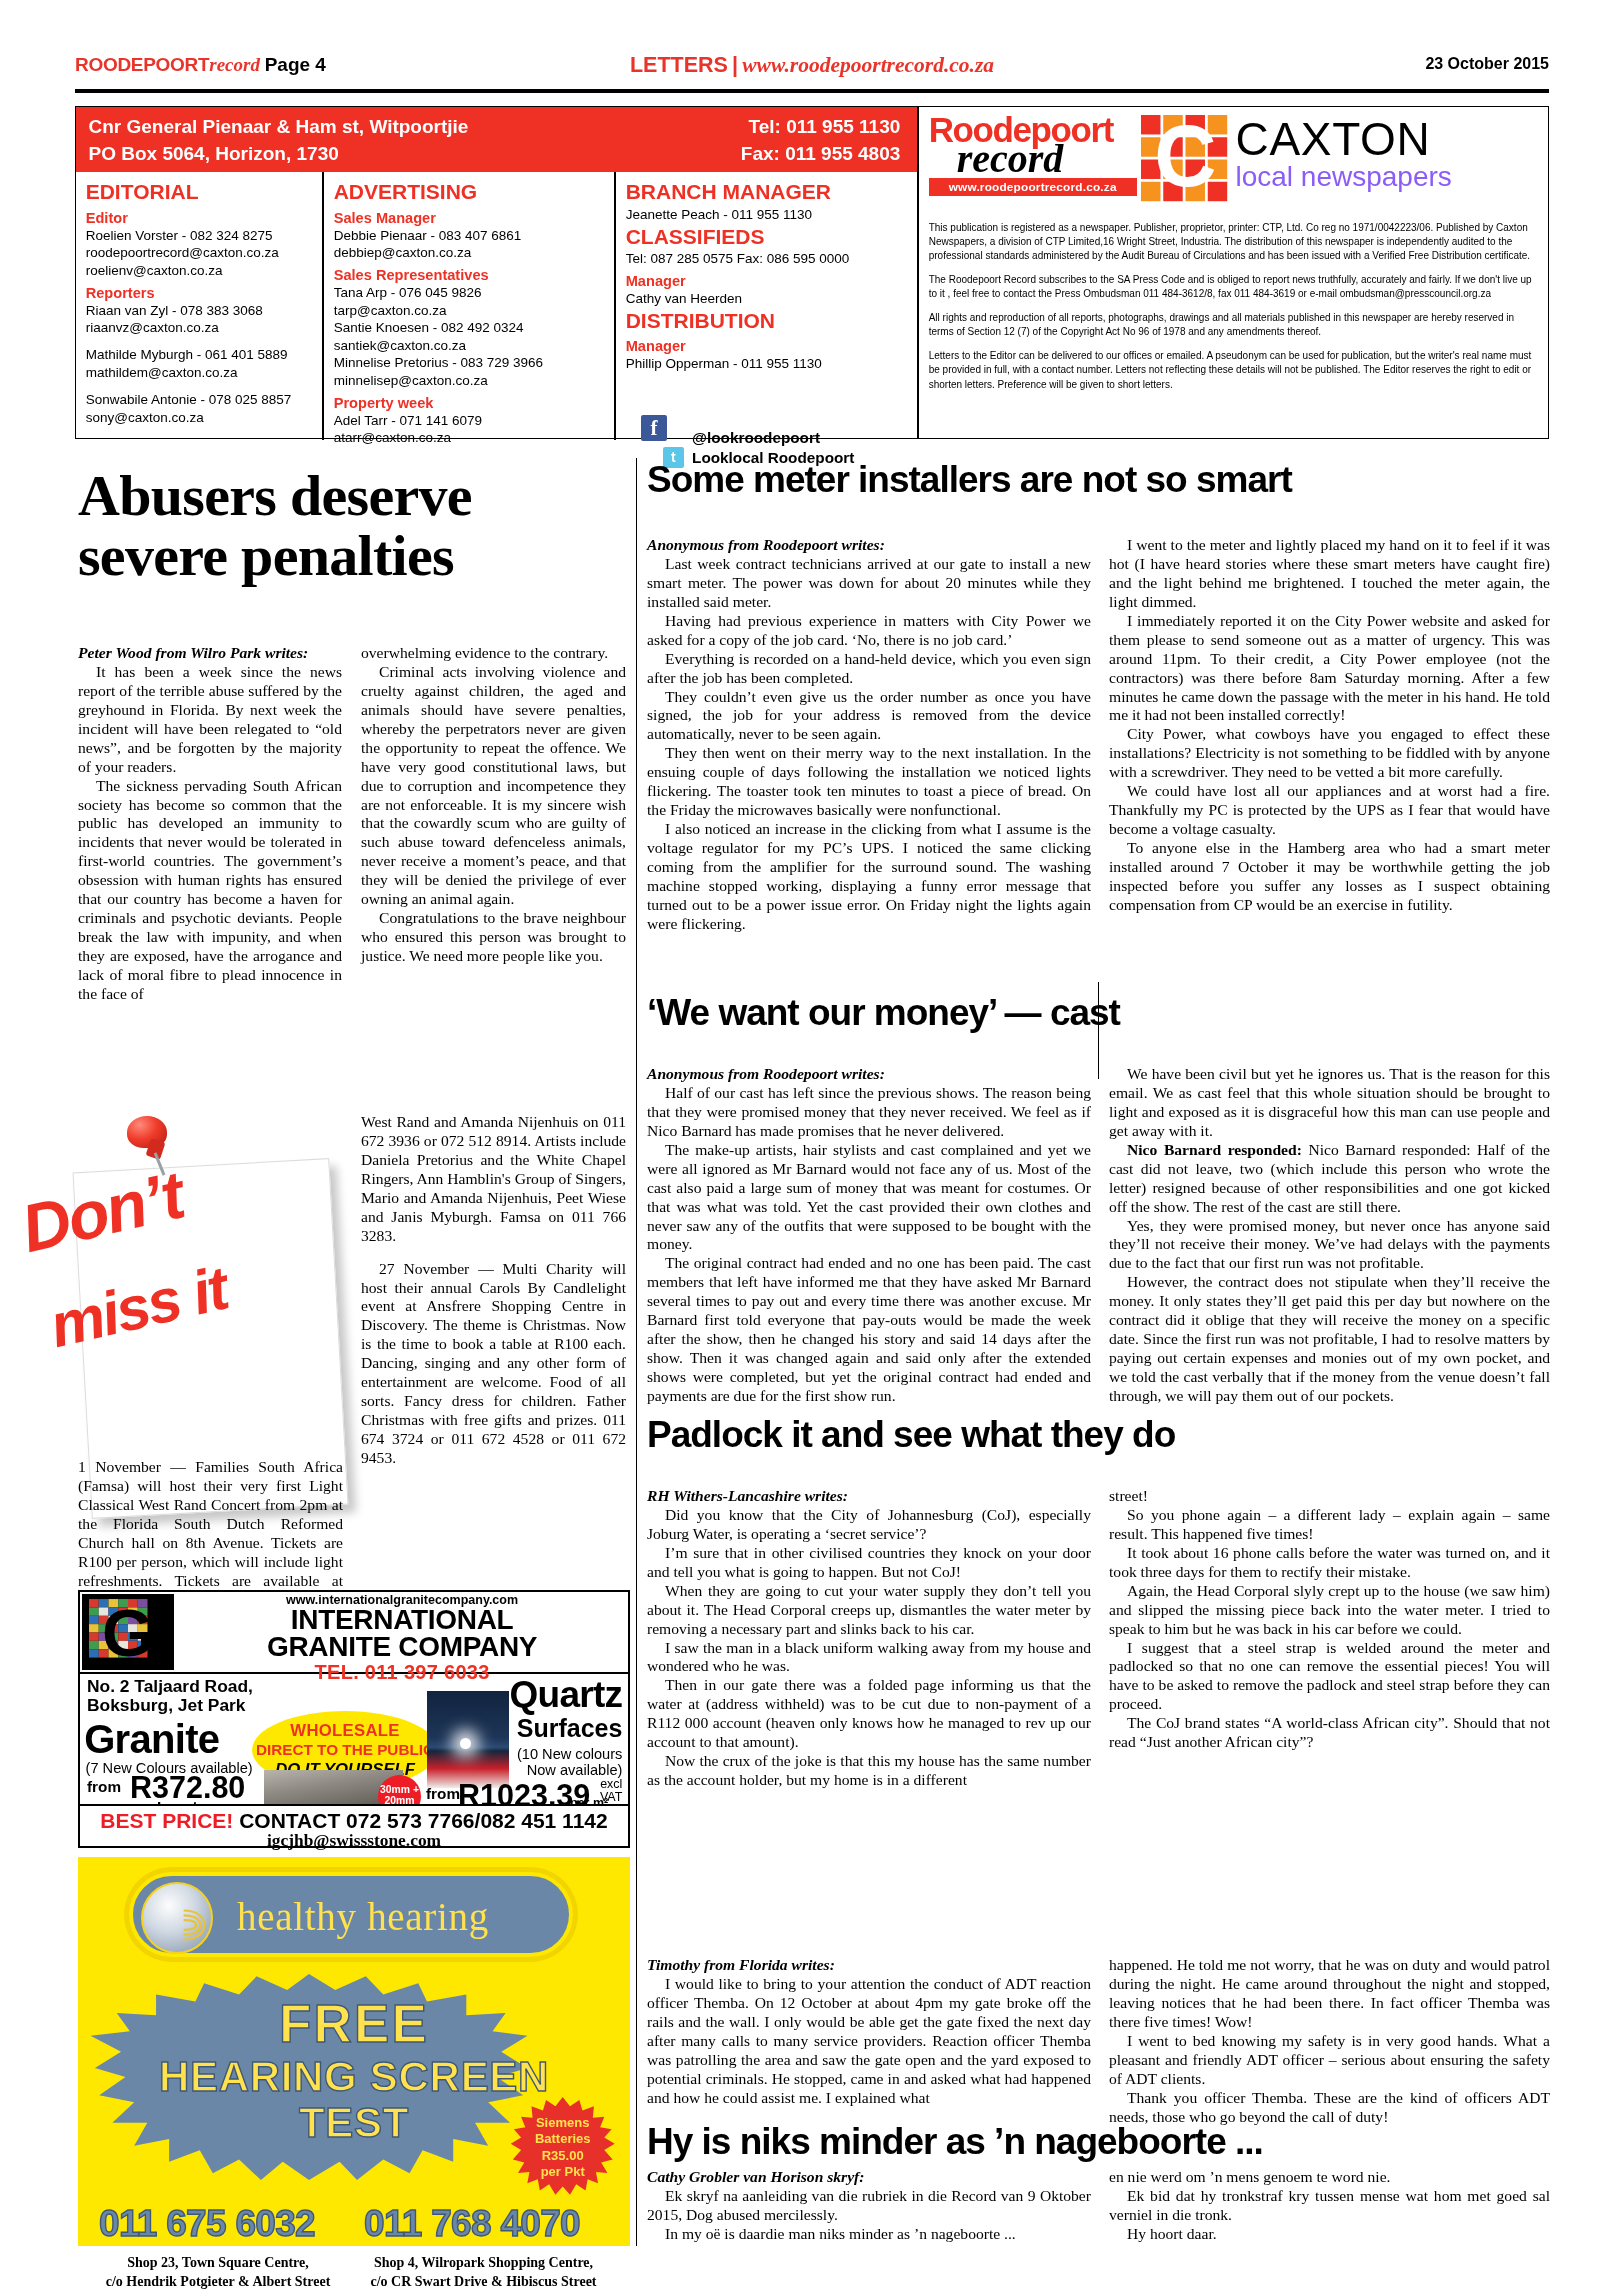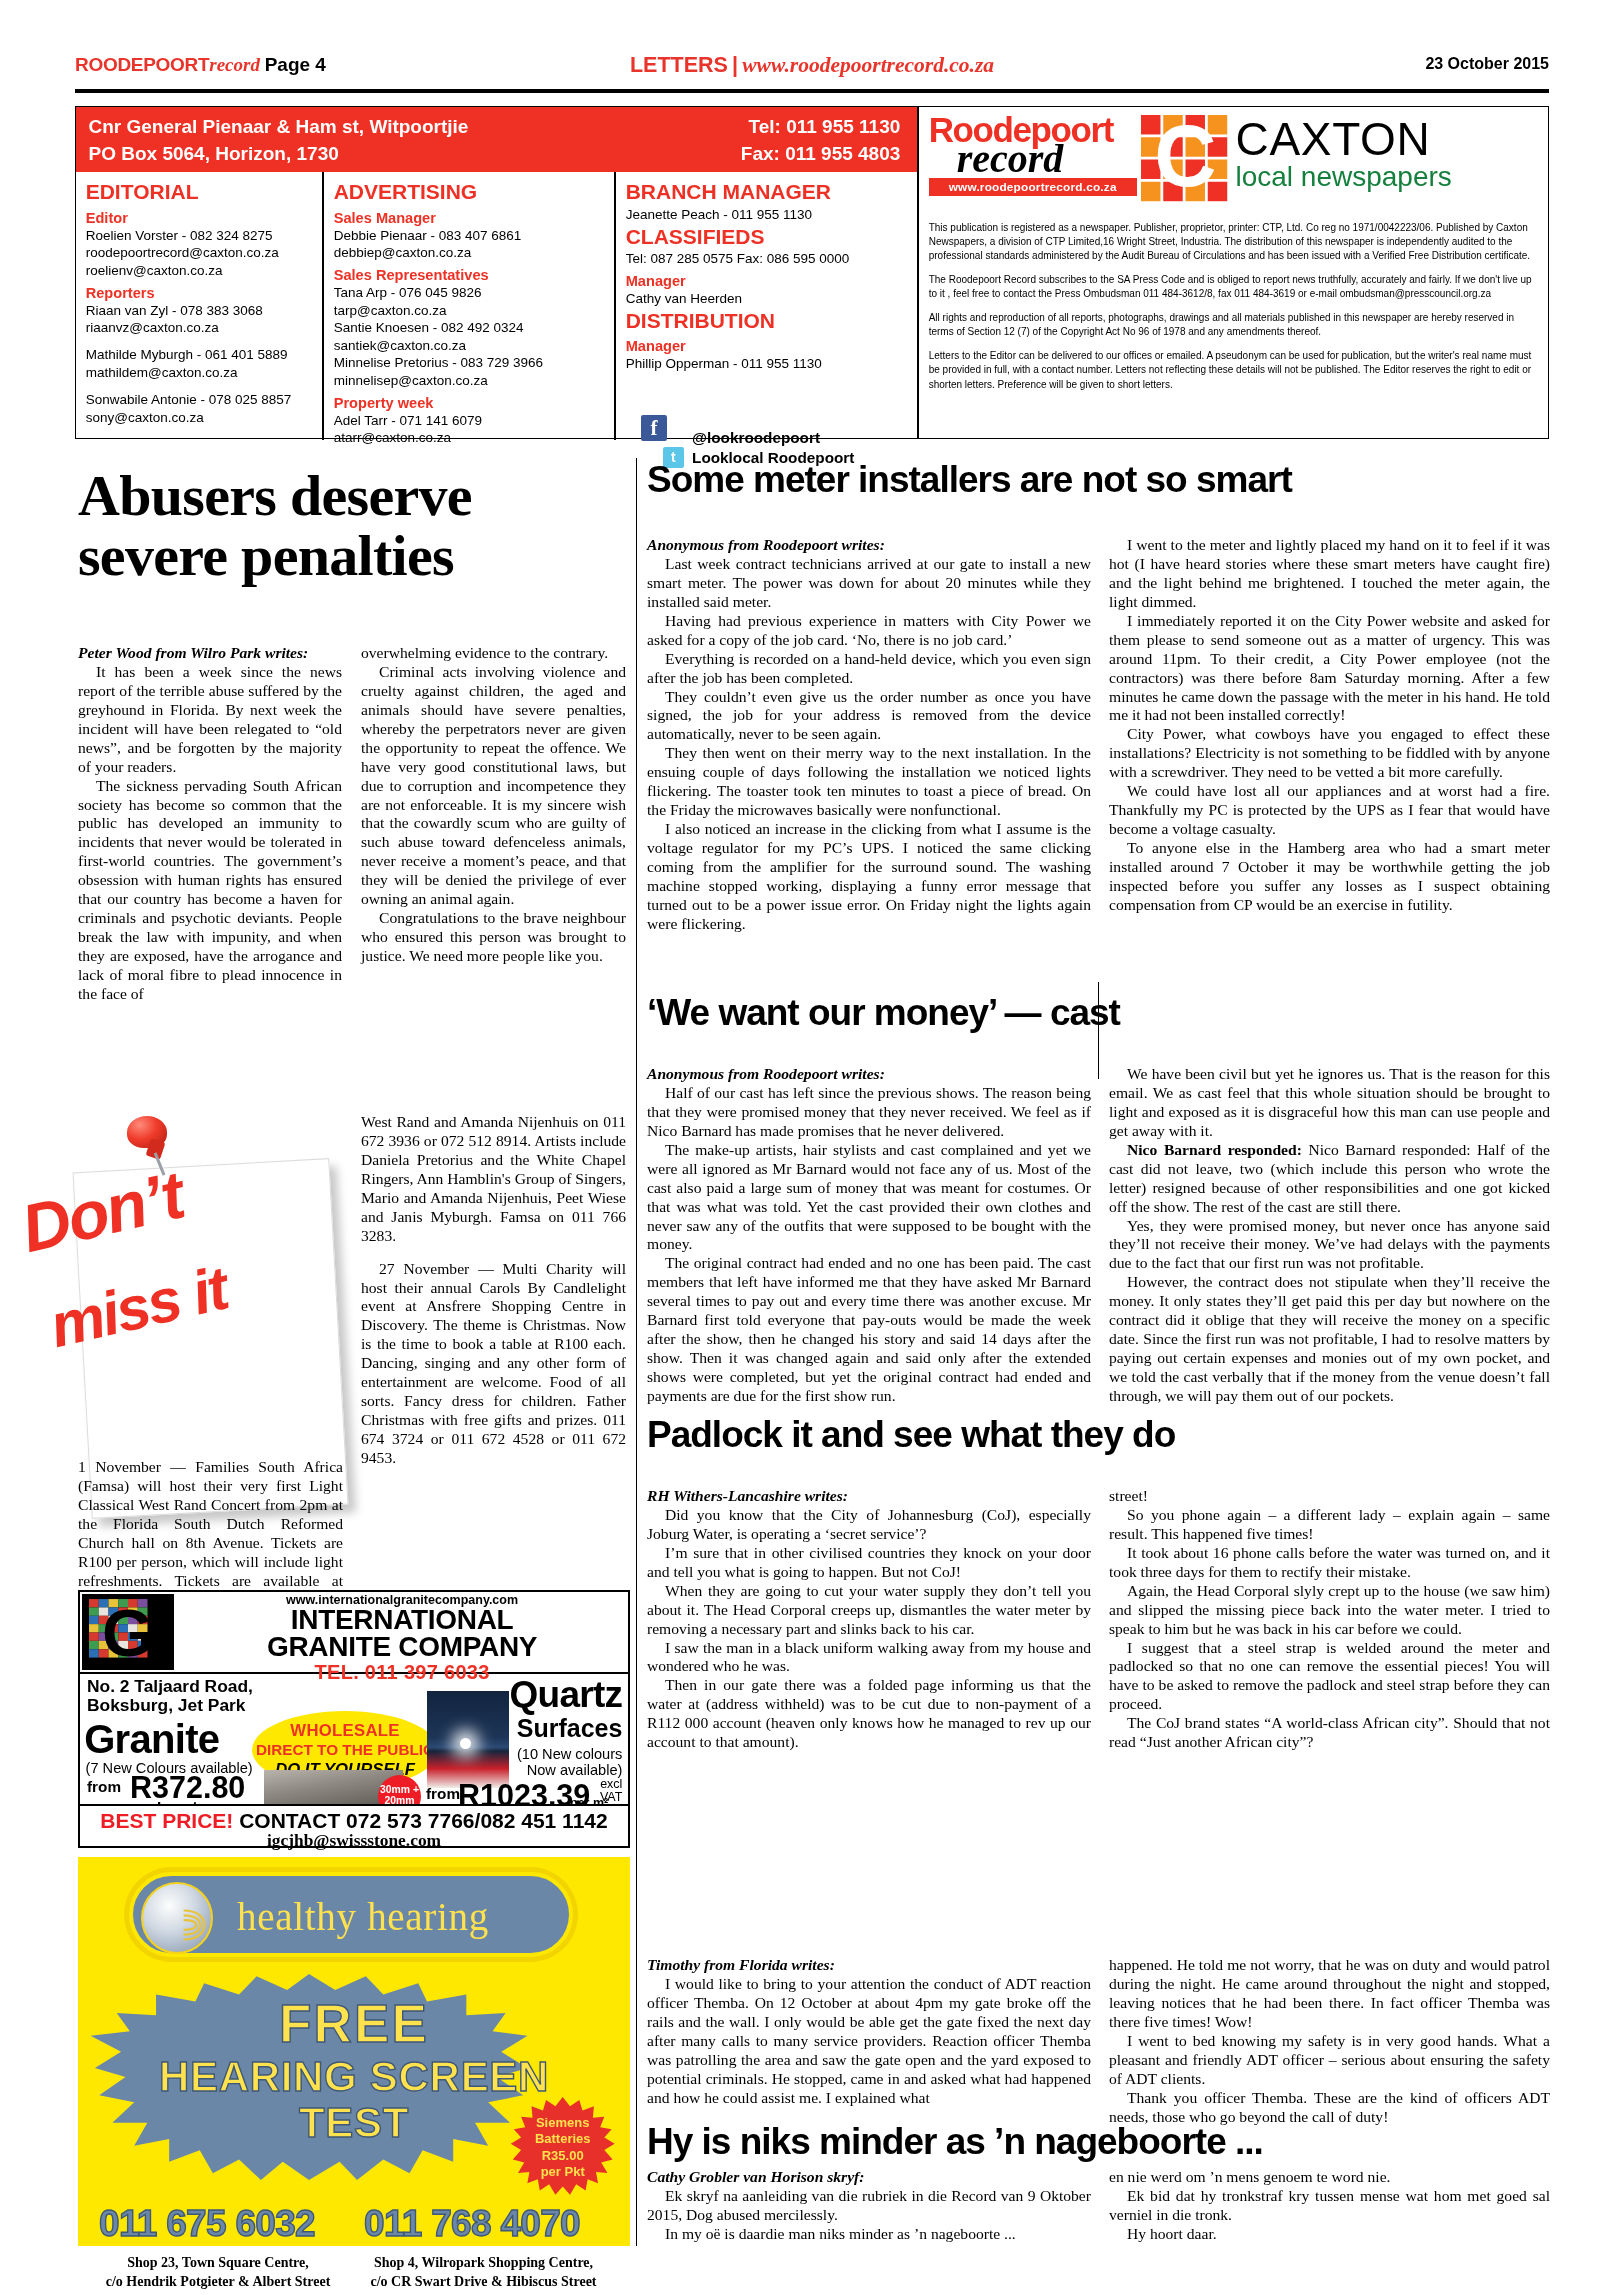--- a/index.html
+++ b/index.html
@@ -47,21 +47,21 @@
 
   .mh-right { width:628px; position:relative; padding:5.6px 7px 0 9.7px; }
   .logos { display:flex; align-items:flex-start; height:104px; }
   .rr-logo { width:208px; position:relative; }
   .rr-name { color:#ee3124; font-family:"Liberation Sans", sans-serif; font-weight:bold; font-size:35px; letter-spacing:-1.4px; line-height:0.95; }
   .rr-record { font-family:"Liberation Serif", serif; font-style:italic; font-weight:bold; font-size:40px; line-height:0.8; margin-left:28px; margin-top:-2.8px;}
   .rr-url { background:#ee3124; color:#fff; font-family:"Liberation Sans", sans-serif; font-weight:bold; font-size:11.8px; text-align:center; padding:2.1px 0; margin-top:2.8px; letter-spacing:0.2px;}
   .cax-mark { width:89px; height:89px; position:relative; margin:2.8px 5.6px 0 4.2px; flex:none;}
   .cax-text { padding-top:5.6px; }
   .cax-name { font-family:"Liberation Sans", sans-serif; font-weight:normal; font-size:46px; letter-spacing:0.7px; line-height:0.95; }
-  .cax-sub { font-family:"Liberation Sans", sans-serif; color:#15803d; font-size:28px; line-height:1; margin-top:1.4px;}
+  .cax-sub { font-family:"Liberation Sans", sans-serif; color:#8b5cf6; font-size:28px; line-height:1; margin-top:1.4px;}
   .legal { font-family:"Liberation Sans", sans-serif; font-size:10px; line-height:1.42; margin-top:4.2px; }
   .legal p { margin:0 0 9.7px 0; }
 
   
   .colrule { position:absolute; width:1.4px; background:#000; }
 
   .bigheadline {
     position:absolute; left:78px; top:466px; width:548px;
     font-family:"Liberation Serif", serif; font-weight:bold;
     font-size:58px; line-height:1.04; letter-spacing:-0.7px;
@@ -500,20 +500,21 @@
   </div>
 
   <div class="secheadline" style="left:647px; top:1416px; width:902px;">Padlock it and see what they do</div>
   <div class="body-col" style="left:647px; top:1487px; width:444px;">
     <p class="bl">RH Withers-Lancashire writes:</p>
     <p>Did you know that the City of Johannesburg (CoJ), especially Joburg Water, is operating a ‘secret service’?</p>
     <p>I’m sure that in other civilised countries they knock on your door and tell you what is going to happen. But not CoJ!</p>
     <p>When they are going to cut your water supply they don’t tell you about it. The Head Corporal creeps up, dismantles the water meter by removing a necessary part and slinks back to his car.</p>
     <p>I saw the man in a black uniform walking away from my house and wondered who he was.</p>
     <p>Then in our gate there was a folded page informing us that the water at (address withheld) was to be cut due to non-payment of a R112 000 account (heaven only knows how he managed to rev up our account to that amount).</p>
+    <p>Now the crux of the joke is that this my house has the same number as the account holder, but my home is in a different</p>
   </div>
   <div class="body-col" style="left:1109px; top:1487px; width:441px;">
     <p class="noind">street!</p>
     <p>So you phone again – a different lady – explain again – same result. This happened five times!</p>
     <p>It took about 16 phone calls before the water was turned on, and it took three days for them to rectify their mistake.</p>
     <p>Again, the Head Corporal slyly crept up to the house (we saw him) and slipped the missing piece back into the water meter. I tried to speak to him but he was back in his car before we could.</p>
     <p>I suggest that a steel strap is welded around the meter and padlocked so that no one can remove the essential pieces! You will have to be asked to remove the padlock and steel strap before they can proceed.</p>
     <p>The CoJ brand states “A world-class African city”. Should that not read “Just another African city”?</p>
   </div>
 

